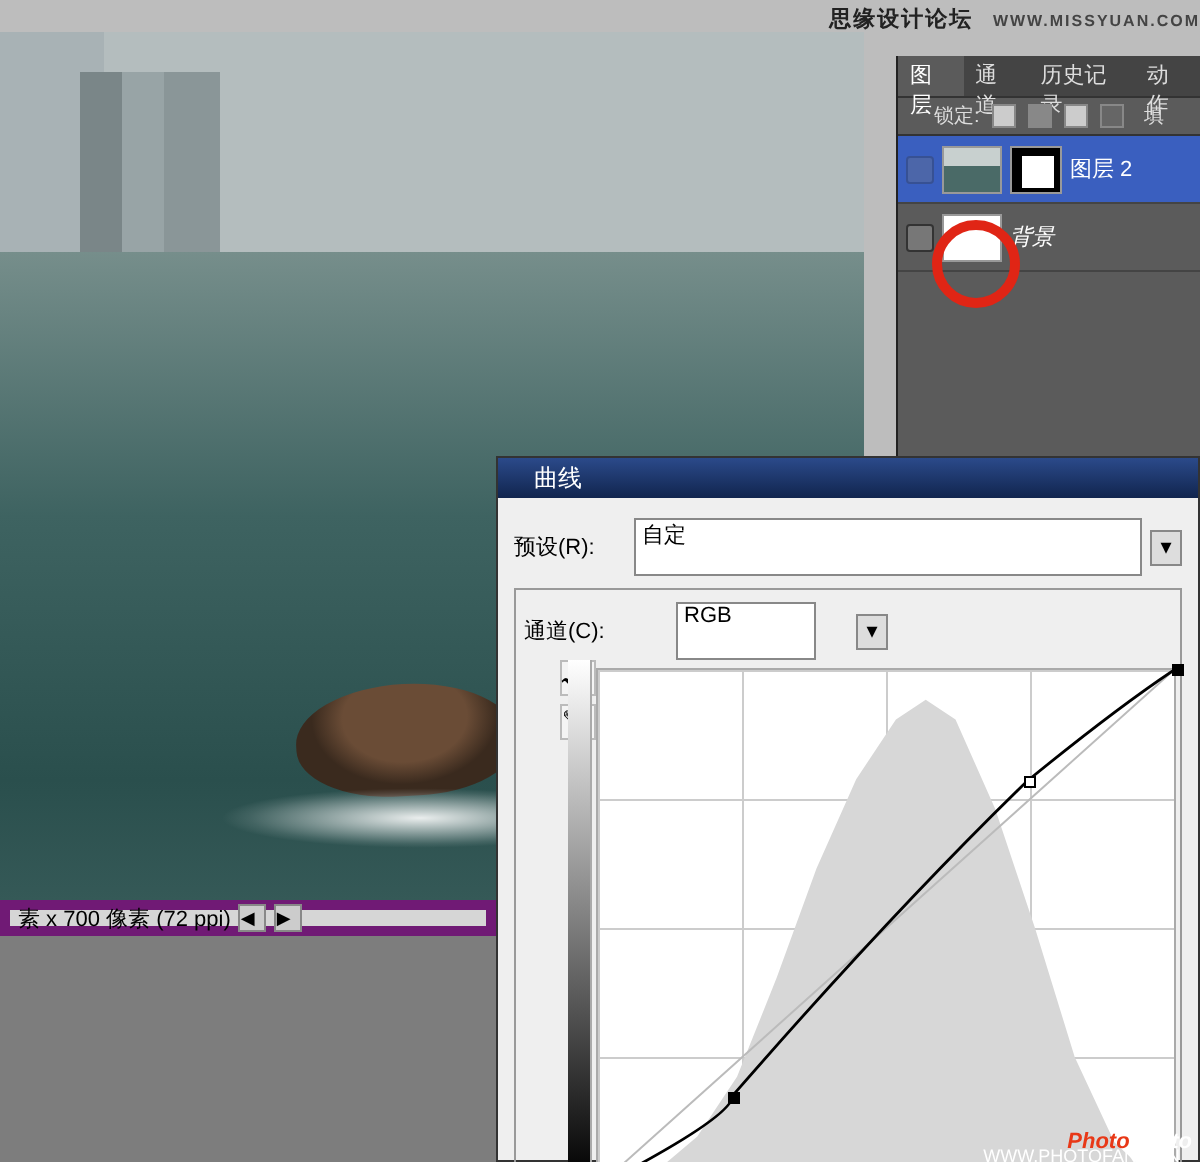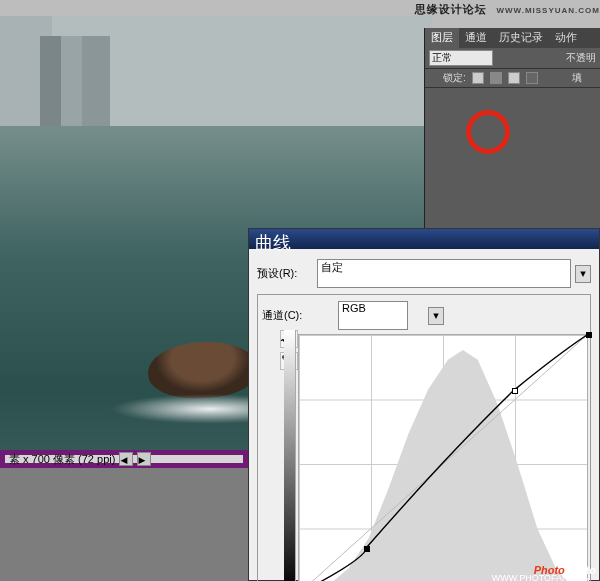--- a/index.html
+++ b/index.html
@@ -6,21 +6,21 @@
 body{width:600px;height:581px;background:#bdbdbd;position:relative;overflow:hidden}
 .canvas{position:absolute;left:0;top:16px;width:432px;height:420px;background:linear-gradient(to bottom,#bcc4c7 0%,#cdd5d5 15%,#aab8b9 30%,#496a6a 35%,#3f6565 55%,#2e5252 85%,#375858 100%)}
 .sky{position:absolute;left:0;top:0;width:432px;height:120px;background:linear-gradient(to bottom,#c8d0d2,#dbe1e0)}
 .city{position:absolute;left:0;top:0;width:432px;height:140px;background:linear-gradient(90deg,#a8b2b5 0 12%,#b4bdbe 12% 100%)}
 .city::before{content:"";position:absolute;left:40px;top:20px;width:70px;height:90px;background:linear-gradient(90deg,#7a8688 0 30%,#98a4a6 30% 60%,#8a9698 60% 100%)}
 .water{position:absolute;left:0;top:110px;width:432px;height:330px;background:linear-gradient(to bottom,#768e8b,#3e6361 40%,#2a4f4d 80%,#365a58 100%)}
 .boat{position:absolute;left:148px;top:326px;width:110px;height:56px;border-radius:50% 50% 45% 45%;background:radial-gradient(ellipse at 50% 30%,#6a4c36 0 40%,#3a2a1e 60% 100%);transform:rotate(-3deg)}
 .wake{position:absolute;left:110px;top:378px;width:200px;height:30px;background:radial-gradient(ellipse at 50% 50%,rgba(255,255,255,.9),rgba(255,255,255,.1) 60%,transparent 70%)}
 .topbar{position:absolute;left:310px;top:2px;width:290px;height:14px;text-align:right;font-size:10px;color:#222;letter-spacing:1px}
 .topbar span{font-weight:bold}
-.layers{position:absolute;right:0;top:28px;width:176px;height:200px;background:#5b5b5b;border-left:1px solid #222}
+.layers{position:absolute;right:0;top:28px;width:152px;height:200px;background:#5b5b5b;border-left:1px solid #222}
 .ltabs{display:flex;background:#444;height:20px}
 .ltab{padding:2px 6px;color:#ddd}
 .ltab.active{background:#5b5b5b;color:#fff}
 .lrow{display:flex;align-items:center;padding:2px 4px}
 .lsel{background:#e8e8e8;border:1px solid #888;width:64px;height:16px;padding:0 2px;font-size:10px}
 .lsel2{color:#ddd;margin-left:auto;font-size:10px}
 .lockrow{display:flex;align-items:center;gap:6px;padding:2px 18px;border-top:1px solid #333;border-bottom:1px solid #333}
 .locklbl{color:#ddd;font-size:10px}
 .lico{width:12px;height:12px;background:#ccc;border:1px solid #888}
 .fill{margin-left:auto;color:#ddd;font-size:10px}
@@ -31,21 +31,21 @@
 .thumb{width:30px;height:24px;background:#d8dcd8;border:1px solid #999}
 .thumb.ph{background:linear-gradient(to bottom,#c8d0cf 0 40%,#4a6a67 40% 100%)}
 .thumb.bg{background:#fff}
 .mask{width:26px;height:24px;background:#000;border:1px solid #999;position:relative}
 .mask::after{content:"";position:absolute;left:5px;top:4px;width:16px;height:16px;background:#fff}
 .lyrname{color:#fff;font-size:11px}
 .statusbar{position:absolute;left:0;top:450px;height:18px;width:248px;background:#d6d6d6;border:5px solid #701a75;display:flex;align-items:center;padding:0 4px;gap:4px;font-size:10px}
 .sbtn{width:14px;height:14px;background:#ccc;border:1px solid #888}
 .gray{position:absolute;left:0;top:468px;width:248px;height:113px;background:#7d7d7d}
 .curves{position:absolute;left:248px;top:228px;width:352px;height:353px;background:#efefef;border:1px solid #333}
-.ctitle{height:20px;background:linear-gradient(#2b4a8a,#11254e);color:#fff;padding:2px 6px;font-size:18px}
+.ctitle{height:20px;background:linear-gradient(#2b4a8a,#11254e);color:#fff;padding:2px 18px;font-size:12px}
 .cbody{padding:6px 8px}
 .crow{display:flex;align-items:center;gap:4px;margin:4px 0}
 .clbl{min-width:56px;text-align:left}
 .cddl{flex:1;height:29px;background:#fff;border:1px solid #888;padding:0 3px;font-size:11px}
 .carrow{width:16px;height:18px;background:#ddd;border:1px solid #888;display:inline-flex;align-items:center;justify-content:center}
 .chanwrap{border:1px solid #999;padding:6px 4px 2px;margin-top:6px}
 .toprow{display:flex;align-items:center;gap:20px}
 .tool{width:18px;height:18px;background:#f4f4f4;border:1px solid #bbb}
 .graph{position:relative;width:290px;height:260px;margin-left:auto;margin-top:4px;border:1px solid #aaa;background:#fff}
 .grid{position:absolute;inset:0;background:
@@ -82,33 +82,40 @@
   <div class="wake"></div>
 </div>
 
 <div class="layers">
   <div class="ltabs">
     <div class="ltab active">图层</div>
     <div class="ltab">通道</div>
     <div class="ltab">历史记录</div>
     <div class="ltab">动作</div>
   </div>
-  <div class="lrow">
-    <div class="lsel">正常</div>
-    <div class="lsel2">不透明</div>
-  </div>
   <div class="lockrow">
     <span class="locklbl">锁定:</span>
     <span class="lico"></span>
     <span class="lico" style="background:#888"></span>
     <span class="lico"></span>
     <span class="lico" style="background:#666"></span>
     <span class="fill">填</span>
   </div>
   <div class="layerlist">
+    <div class="lyr sel">
+      <span class="eye" style="opacity:.3"></span>
+      <span class="thumb ph"></span>
+      <span class="mask"></span>
+      <span class="lyrname">图层 2</span>
+    </div>
+    <div class="lyr">
+      <span class="eye"></span>
+      <span class="thumb bg"></span>
+      <span class="lyrname" style="font-style:italic">背景</span>
+    </div>
   </div>
 </div>
 
 <div class="circle"></div>
 
 <div class="statusbar">
   <span>素 x 700 像素 (72 ppi)</span>
   <span class="sbtn"><span class="chev">◀</span></span>
   <span class="sbtn"><span class="chev">▶</span></span>
 </div>

